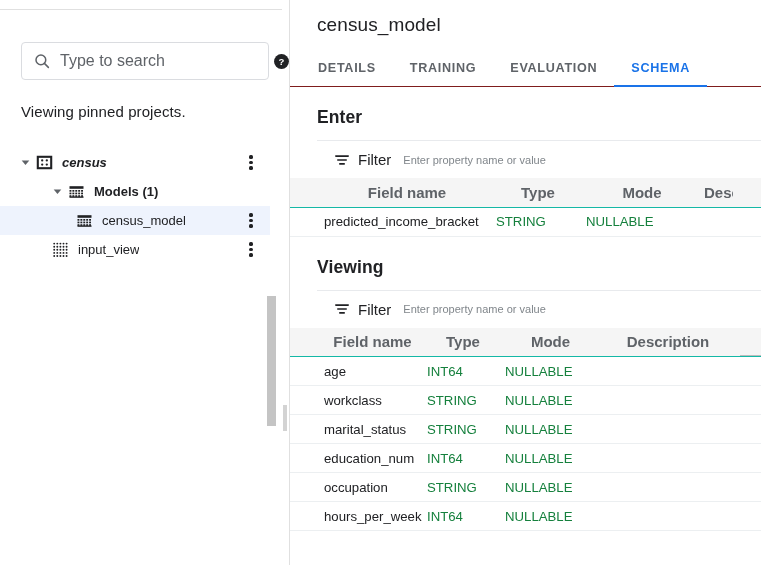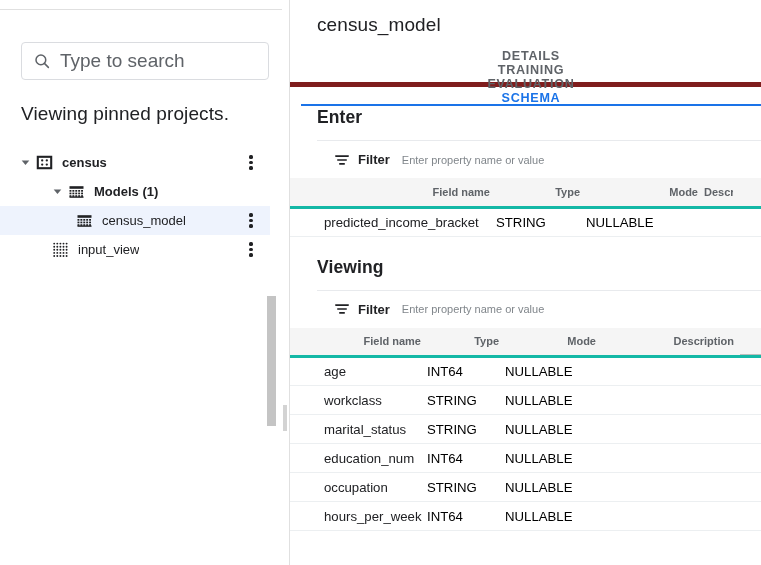--- a/index.html
+++ b/index.html
@@ -28,28 +28,28 @@
     position: absolute; left: 21px; top: 42px;
     width: 248px; height: 38px;
     border: 1px solid #dadce0; border-radius: 4px;
     display: flex; align-items: center; padding: 0 11px;
     background: #fff;
   }
   .search-icon { width: 18px; height: 18px; flex: 0 0 18px; margin-right: 9px; }
   .search-input {
     flex: 1 1 auto; border: none; outline: none;
     font-family: "Liberation Sans", sans-serif;
-    font-size: 19px; color: #0c4a6e; background: transparent;
+    font-size: 16px; color: #0c4a6e; background: transparent;
   }
   .search-input::placeholder { color: #5f6368; }
   .help-icon { width: 17px; height: 17px; flex: 0 0 17px; margin-left: 6px; cursor: pointer; }
 
   .pinned-note {
     position: absolute; left: 21px; top: 103px;
-    font-size: 19px; color: #202124; letter-spacing: .1px;
+    font-size: 15px; color: #202124; letter-spacing: .1px;
   }
 
   .tree { position: absolute; left: 0; top: 148px; width: 270px; }
   .tree-row {
     position: relative; display: flex; align-items: center;
     height: 29px; padding-right: 8px; cursor: pointer;
   }
   .tree-row.selected { background: #eef3fd; }
   .caret { width: 22px; height: 22px; flex: 0 0 22px; display: flex; align-items: center; justify-content: center; }
   .caret.empty { visibility: hidden; }
@@ -82,21 +82,21 @@
   
   .main {
     position: relative; flex: 1 1 auto; height: 565px;
     border-left: 1px solid #e0e0e0; background: #fff; overflow: hidden;
   }
   .title-bar { height: 49px; display: flex; align-items: center; padding: 0 0 0 27px; }
   .page-title { font-size: 19px; color: #202124; letter-spacing: .1px; }
 
   .tabs {
     position: relative; height: 38px; display: flex; align-items: stretch;
-    padding-left: 11px; border-bottom: 5px solid #7f1d1d; flex-direction: column;
+    padding-left: 11px; border-bottom: 1px solid #7f1d1d;
   }
   .tab {
     position: relative; display: flex; align-items: center; justify-content: center;
     padding: 0 17px; font-size: 12.6px; font-weight: bold; letter-spacing: .7px;
     color: #5f6368; cursor: pointer; text-transform: uppercase;
   }
   .tab.active { color: #1a73e8; }
   .tab.active::after {
     content: ""; position: absolute; left: 0; right: 0; bottom: -1px;
     height: 2.5px; background: #1a73e8;
@@ -108,36 +108,36 @@
     font-size: 17.5px; font-weight: bold; color: #202124;
     padding: 20px 0 0 27px; letter-spacing: .1px;
   }
   .filter-bar {
     margin: 12px 0 0 27px;
     border-top: 1px solid #e8eaed;
     height: 38px; display: flex; align-items: center; padding-left: 17px;
     cursor: text;
   }
   .filter-icon { width: 16px; height: 16px; flex: 0 0 16px; margin-right: 8px; }
-  .filter-label { font-size: 13px; font-weight: bold; color: #202124; margin-right: 12px; }
+  .filter-label { font-size: 15px; font-weight: normal; color: #202124; margin-right: 12px; }
   .filter-input {
     flex: 1 1 auto; border: none; outline: none; background: transparent;
     font-family: "Liberation Sans", sans-serif; font-size: 11px; color: #202124;
   }
   .filter-input::placeholder { color: #80868b; }
 
   table.schema { width: 100%; border-collapse: collapse; table-layout: fixed; }
   table.schema thead tr { background: #f5f5f5; }
   table.schema th {
-    text-align: right; font-size: 11px; font-weight: bold; color: #5f6368;
-    height: 29px; padding: 0 6px 0 0; border-bottom: 3px solid #14b8a6;
+    text-align: center; font-size: 15px; font-weight: bold; color: #5f6368;
+    height: 29px; padding: 0 6px 0 0; border-bottom: 1px solid #14b8a6;
     white-space: nowrap; overflow: hidden;
   }
   table.schema td {
-    font-size: 13.2px; color: #000000; height: 29px;
+    font-size: 13.2px; color: #15803d; height: 29px;
     padding: 0 6px 0 0; border-bottom: 1px solid #eceff1;
     white-space: nowrap; overflow: hidden;
   }
   table.schema td.fname { color: #202124; }
   table.schema th:first-child, table.schema td:first-child { padding-left: 34px; }
 
   
   .trail-cell { position: relative; }
   .trail-cell::before {
     content: ""; position: absolute; left: 0; right: 0; top: -1px; height: 1px; background: #bdbdbd;
@@ -164,21 +164,21 @@
         <svg viewBox="0 0 24 24" width="17" height="17">
           <circle cx="12" cy="12" r="10.5" fill="#202124"></circle>
           <text x="12" y="16.6" font-size="13.5" font-family="Liberation Sans, sans-serif" font-weight="bold" fill="#ffffff" text-anchor="middle">?</text>
         </svg>
       </span>
     </div>
 
     <div class="pinned-note">Viewing pinned projects.</div>
 
     <div class="tree">
-        <div class="tree-row" style="padding-left: 14px;">
+        <div class="tree-row" style="padding-left: 14px; font-style: italic;">
           <span class="caret">
             <svg viewBox="0 0 24 24" width="13" height="13">
               <path d="M5 8.5 L19 8.5 L12 16.5 Z" fill="#5f6368"></path>
             </svg>
           </span>
           <span class="node-icon"><svg viewBox="0 0 17 17" width="17" height="17">
               <rect x="1.8" y="2.8" width="13.4" height="11.4" fill="none" stroke="#202124" stroke-width="2.1"></rect>
               <circle cx="6.2" cy="6.4" r="1.15" fill="#202124"></circle>
               <circle cx="10.8" cy="6.4" r="1.15" fill="#202124"></circle>
               <circle cx="6.2" cy="10.6" r="1.15" fill="#202124"></circle>

